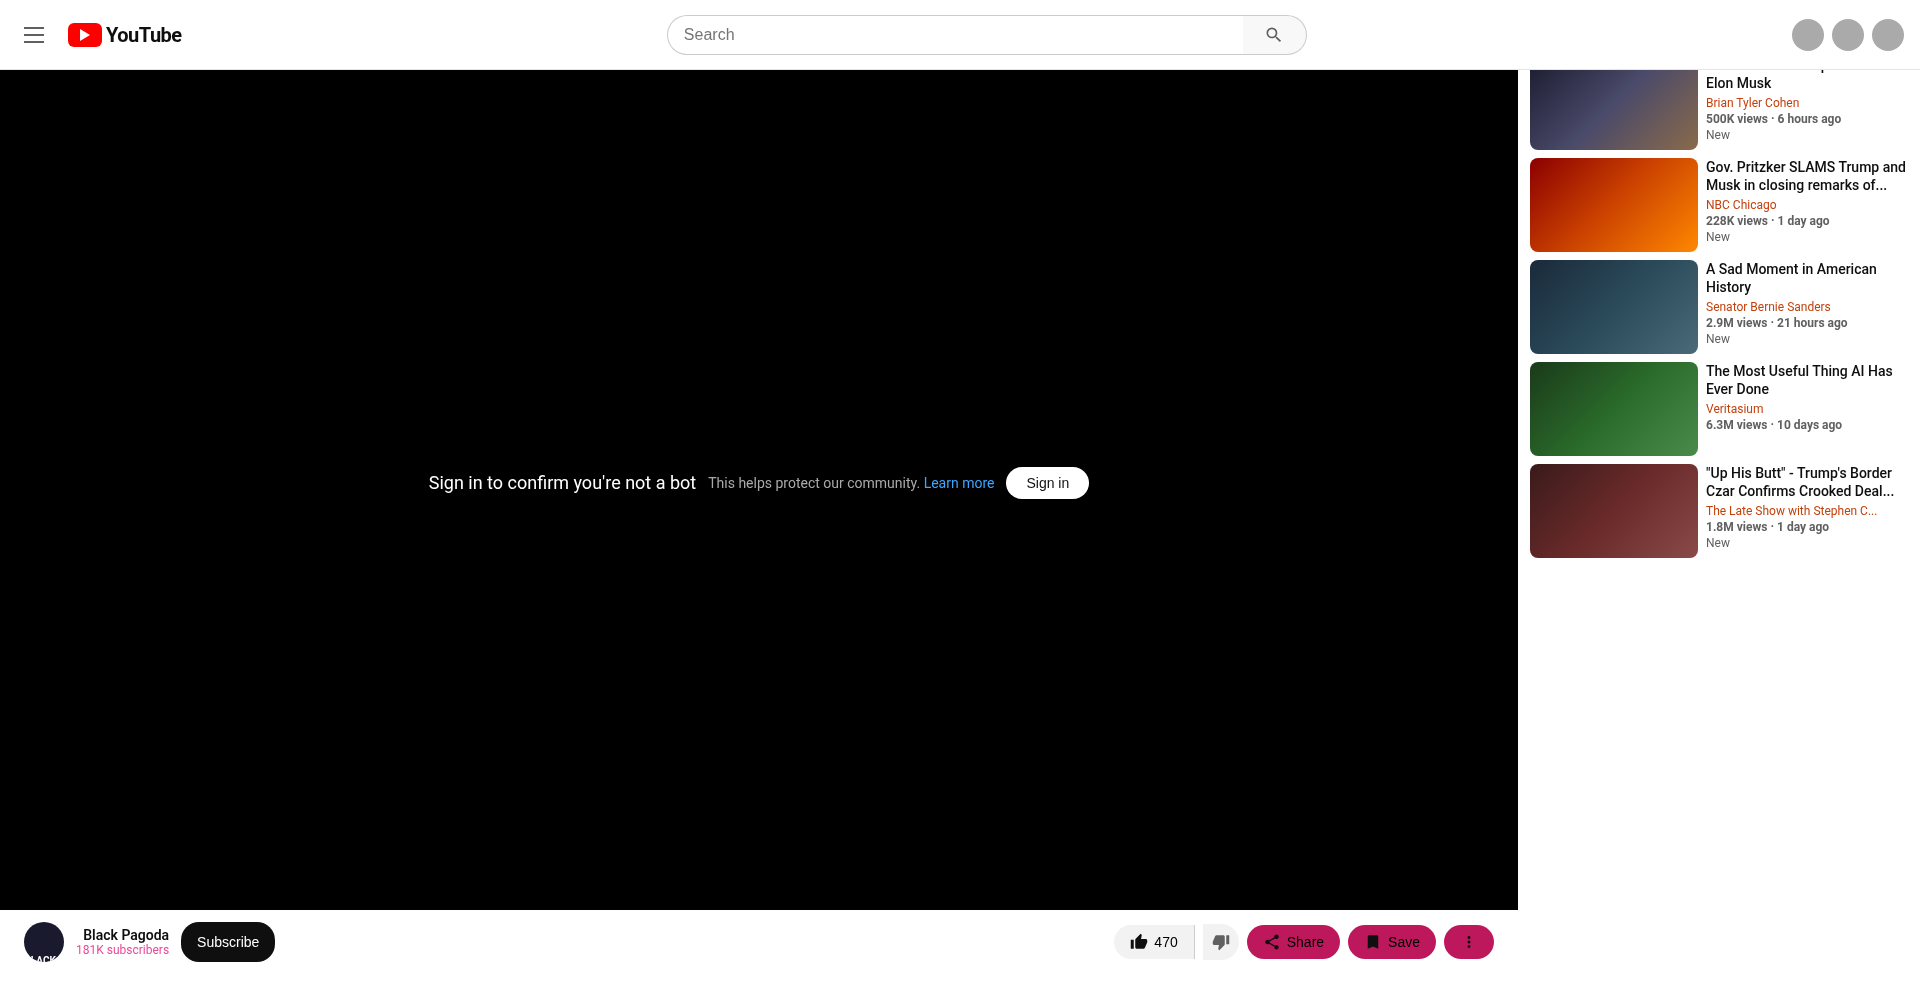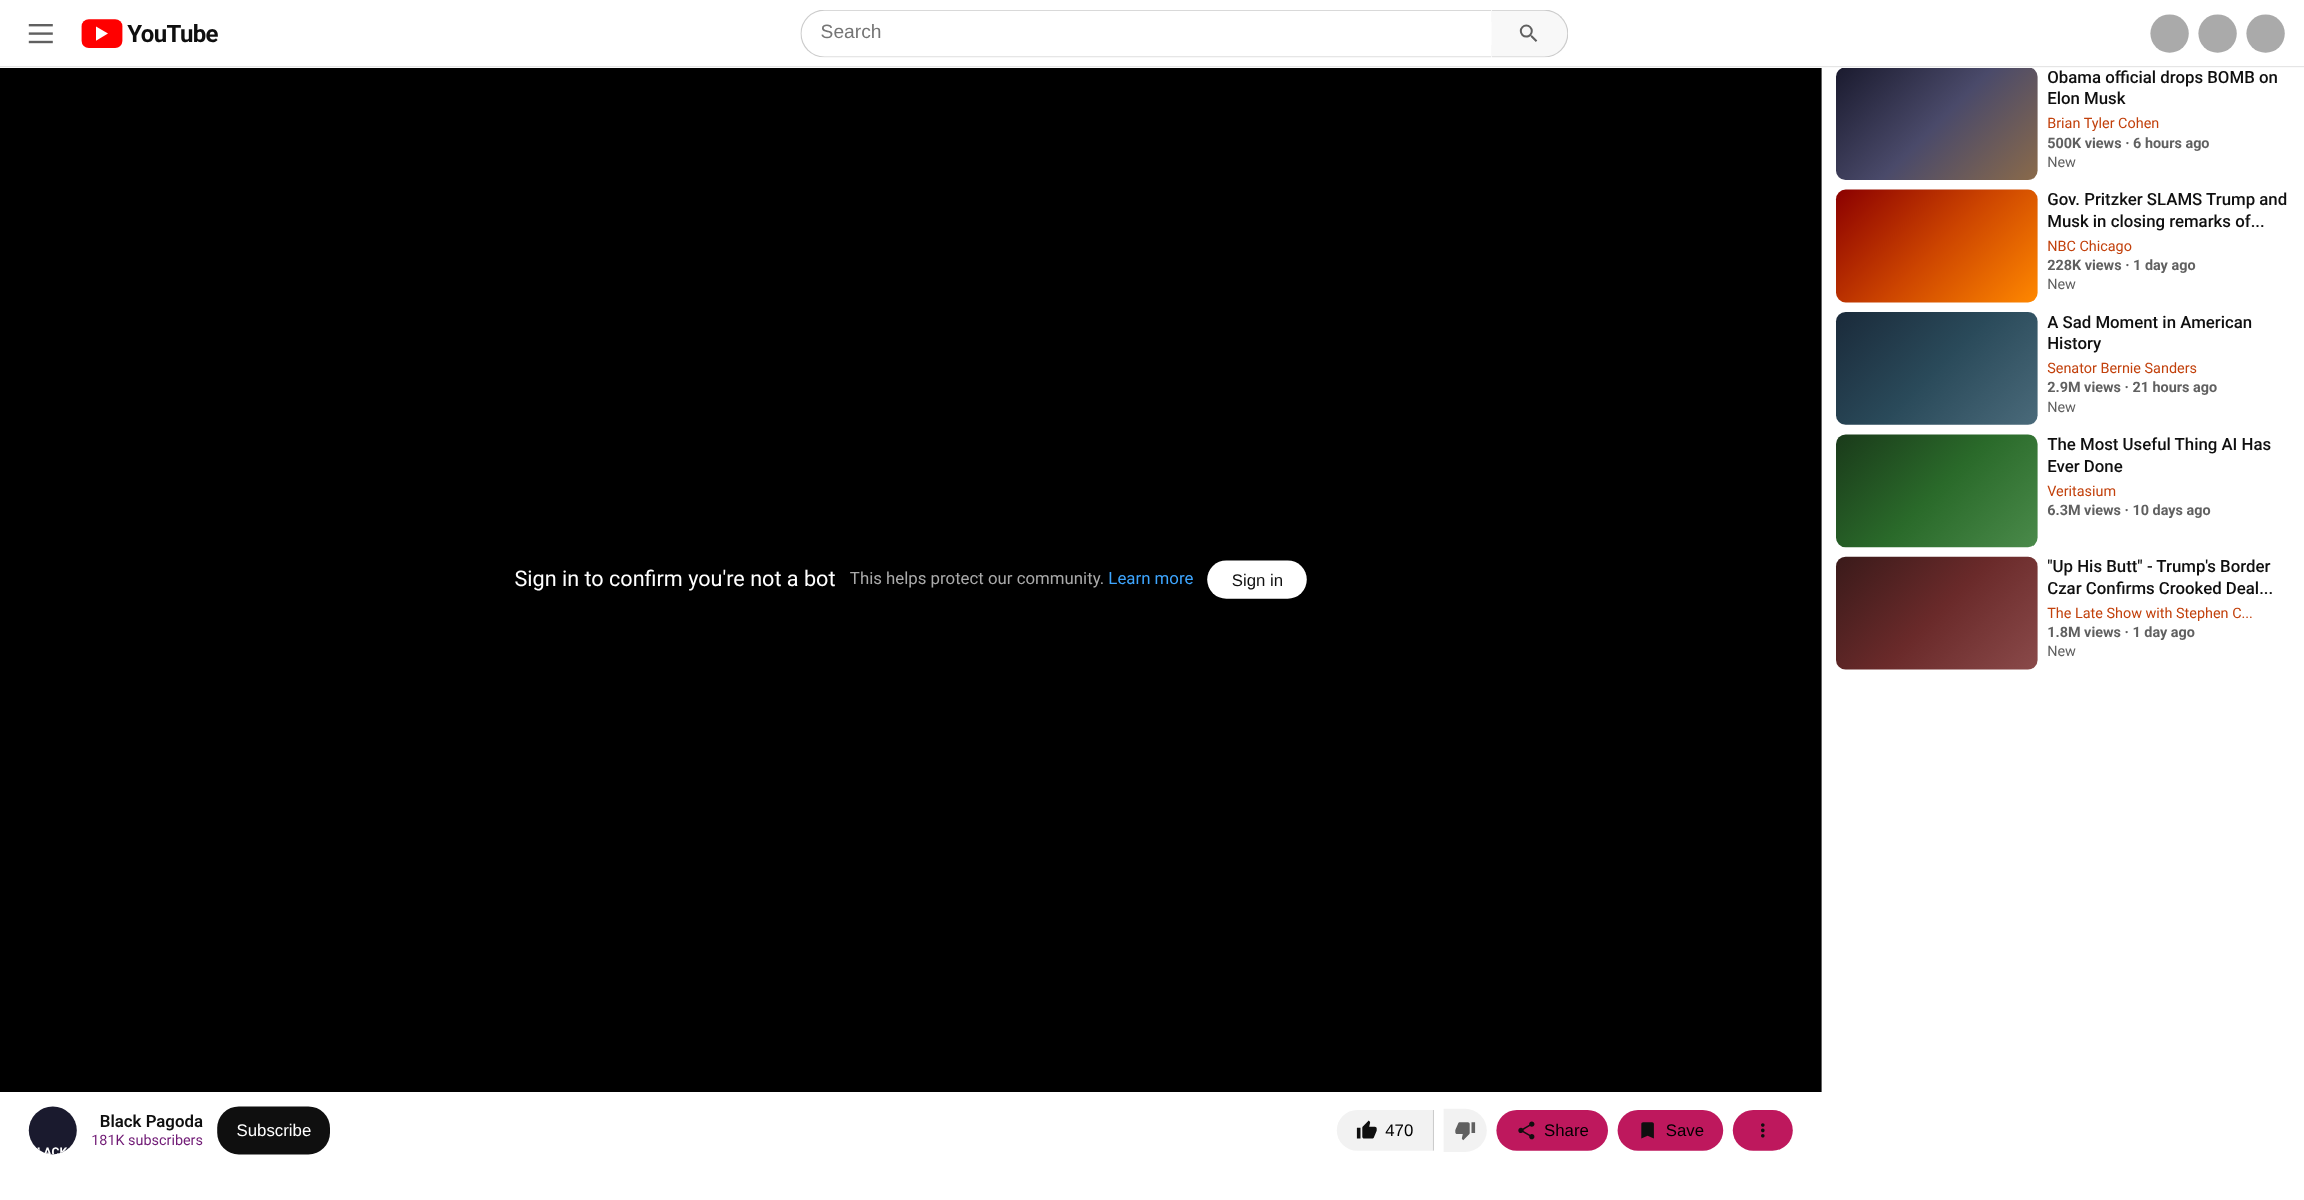--- a/index.html
+++ b/index.html
@@ -1,20 +1,20 @@
 <!DOCTYPE html>
 <html><head>
   <meta charset="utf-8">
   <style>
     * { margin: 0; padding: 0; box-sizing: border-box; }
     body { font-family: 'Roboto', Arial, sans-serif; background: #fff; color: #0f0f0f; font-size: 14px; overflow-x: hidden; }
 
     
     .header {
-      position: fixed; top: 0; left: 0; right: 0; height: 56px;
+      position: fixed; top: 0; left: 0; right: 0; height: 70px;
       background: #fff; display: flex; align-items: center; justify-content: space-between;
       padding: 0 16px; z-index: 100; border-bottom: 1px solid #e5e5e5;
     }
     .header-left { display: flex; align-items: center; gap: 16px; }
     .hamburger { display: flex; flex-direction: column; gap: 5px; cursor: pointer; padding: 8px; }
     .hamburger span { display: block; width: 20px; height: 2px; background: #606060; }
     .logo { display: flex; align-items: center; gap: 4px; cursor: pointer; }
     .logo-icon { width: 34px; height: 24px; background: #ff0000; border-radius: 6px; display: flex; align-items: center; justify-content: center; }
     .logo-icon::after { content: ''; border-left: 10px solid #fff; border-top: 6px solid transparent; border-bottom: 6px solid transparent; }
     .logo-text { font-size: 20px; font-weight: 700; letter-spacing: -0.5px; color: #0f0f0f; }
@@ -69,21 +69,21 @@
     }
     .channel-info { display: flex; align-items: center; gap: 12px; }
     .channel-avatar {
       width: 40px; height: 40px; border-radius: 50%; background: #1a1a2e;
       display: flex; align-items: center; justify-content: center; cursor: pointer;
       overflow: hidden; flex-shrink: 0;
     }
     .channel-avatar-text { color: #fff; font-size: 10px; font-weight: 700; line-height: 1.1; margin-top: 48px; }
     .channel-name-subs { display: flex; flex-direction: column; align-items: flex-end; }
     .channel-name { font-weight: 600; font-size: 14px; cursor: pointer; }
-    .channel-subs { font-size: 12px; color: #701a75; }
+    .channel-subs { font-size: 12px; color: #ec4899; }
     .subscribe-btn {
       background: #0f0f0f; color: #fff; border: none; border-radius: 18px;
       padding: 12px 16px; font-size: 14px; font-weight: 500; cursor: pointer;
     }
 
     .action-btns { display: flex; align-items: center; gap: 8px; }
     .like-btn {
       display: flex; align-items: center; background: #f2f2f2; border: none;
       border-radius: 18px 0 0 18px; padding: 8px 16px; cursor: pointer;
       font-size: 14px; gap: 6px; border-right: 1px solid #ccc;

